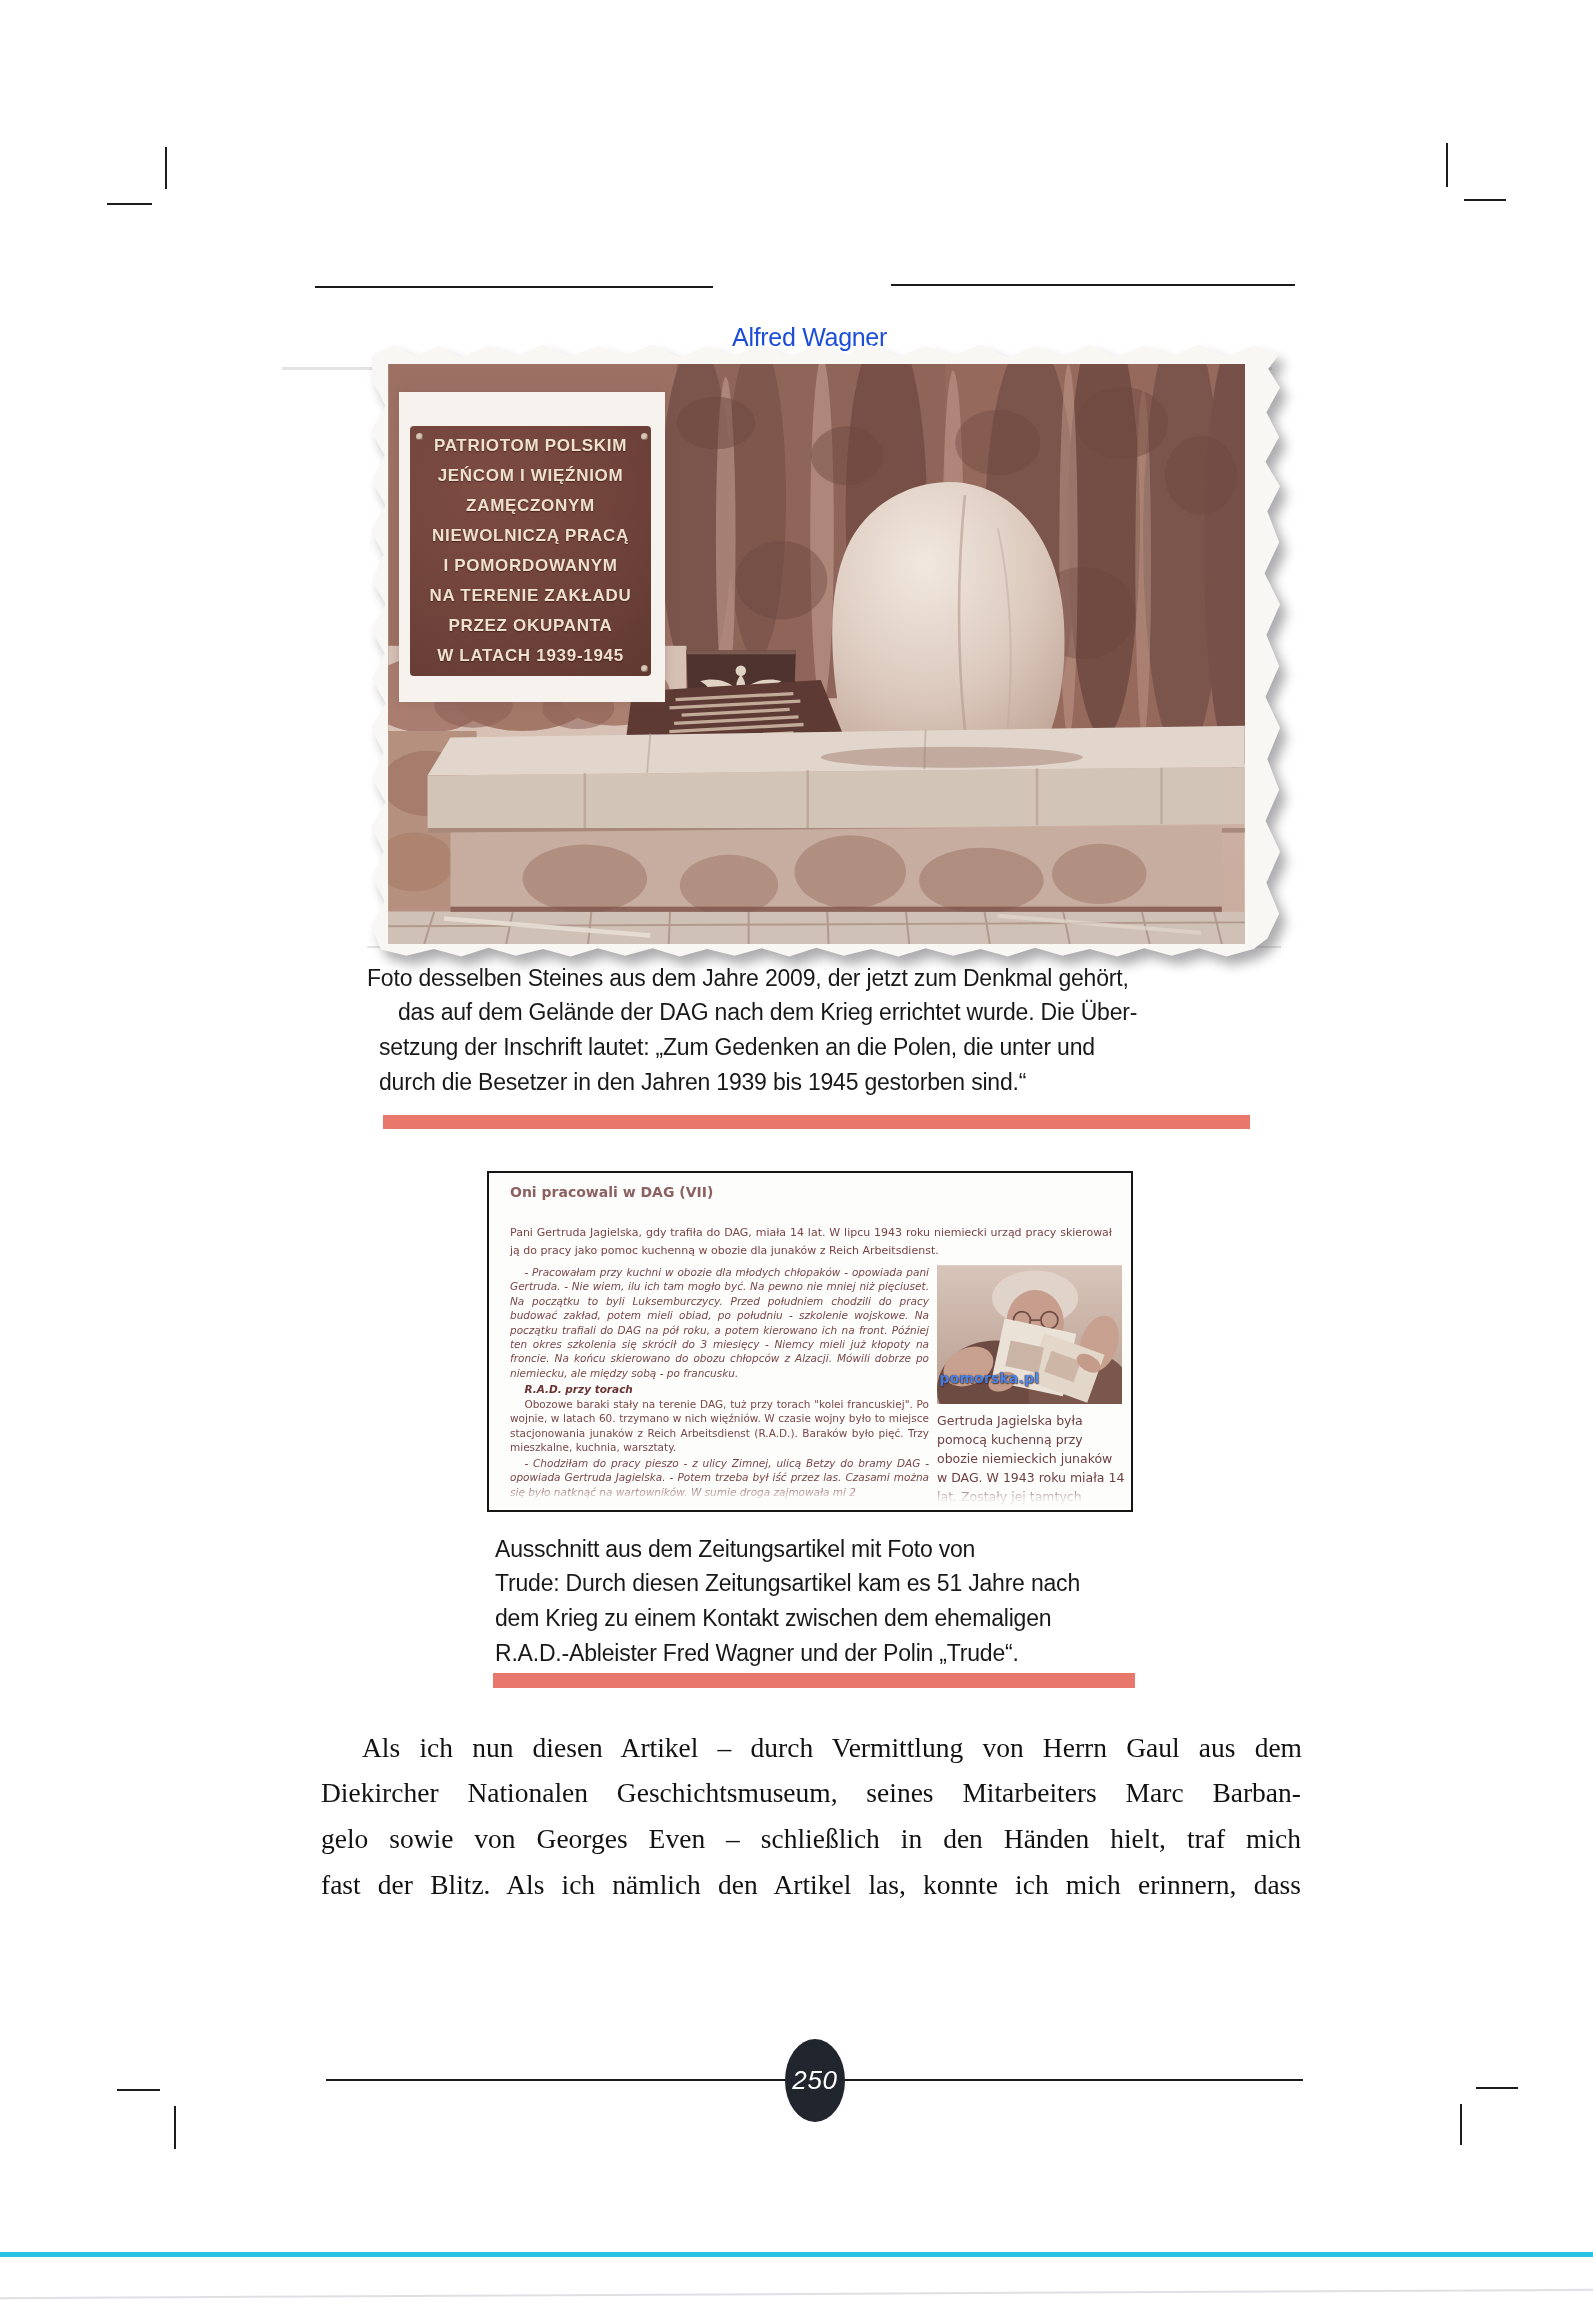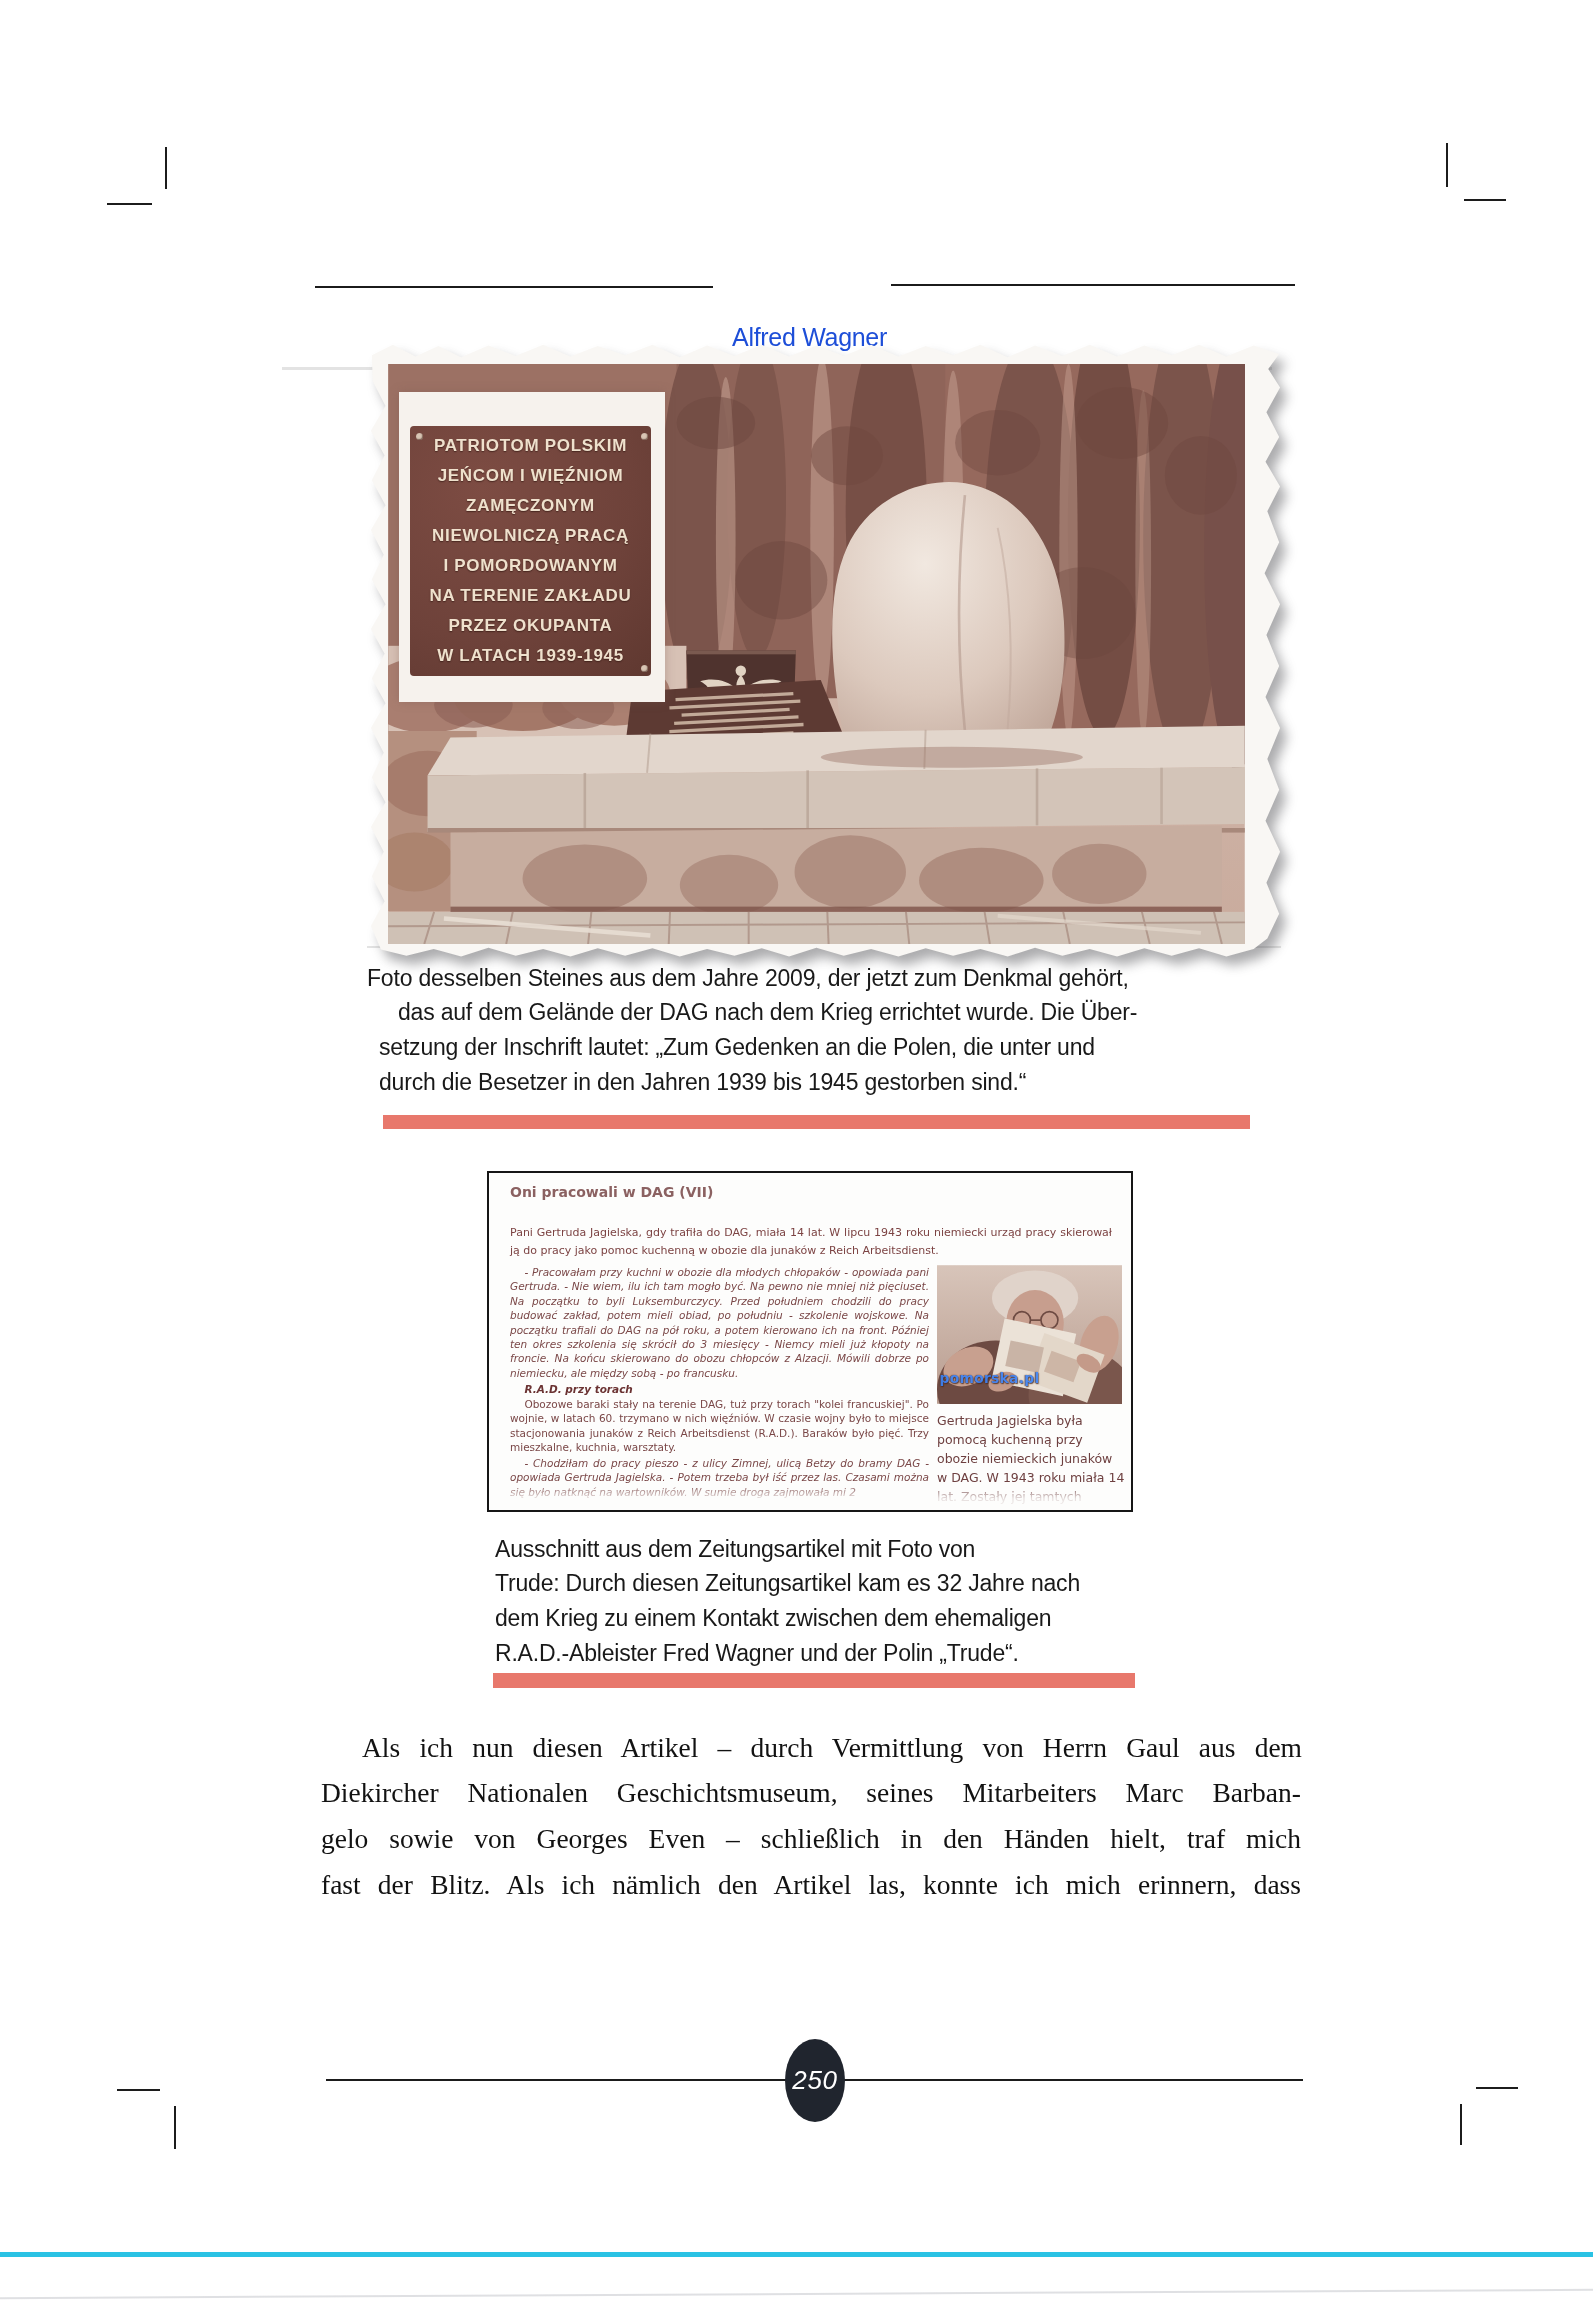--- a/index.html
+++ b/index.html
@@ -280,21 +280,21 @@
           <ellipse cx="232" cy="150" rx="20" ry="12" fill="#c49a89" transform="rotate(30 232 150)"></ellipse>
         </svg>
         <div class="np-watermark">pomorska.pl</div>
       </div>
       <div class="np-photo-cap">Gertruda Jagielska była pomocą kuchenną przy obozie niemieckich junaków w DAG. W 1943 roku miała 14 lat. Zostały jej tamtych czasów dwie pamiątki - zdjęcia zrobione</div>
     </div>
     <div class="np-fade"></div>
   </div>
 
   <div class="cap-line" style="left:495px;top:1536px;">Ausschnitt aus dem Zeitungsartikel mit Foto von</div>
-  <div class="cap-line" style="left:495px;top:1570px;">Trude: Durch diesen Zeitungsartikel kam es 32 Jahre nach</div>
+  <div class="cap-line" style="left:495px;top:1570px;">Trude: Durch diesen Zeitungsartikel kam es 51 Jahre nach</div>
   <div class="cap-line" style="left:495px;top:1605px;">dem Krieg zu einem Kontakt zwischen dem ehemaligen</div>
   <div class="cap-line" style="left:495px;top:1640px;">R.A.D.-Ableister Fred Wagner und der Polin „Trude“.</div>
 
   <div class="red-bar" style="left:493px;top:1673px;width:642px;height:15px;"></div>
 
   <div class="body-line indent" style="top:1732px;">Als ich nun diesen Artikel – durch Vermittlung von Herrn Gaul aus dem</div>
   <div class="body-line" style="top:1777px;">Diekircher Nationalen Geschichtsmuseum, seines Mitarbeiters Marc Barban-</div>
   <div class="body-line" style="top:1823px;">gelo sowie von Georges Even – schließlich in den Händen hielt, traf mich</div>
   <div class="body-line" style="top:1869px;">fast der Blitz. Als ich nämlich den Artikel las, konnte ich mich erinnern, dass</div>
 

